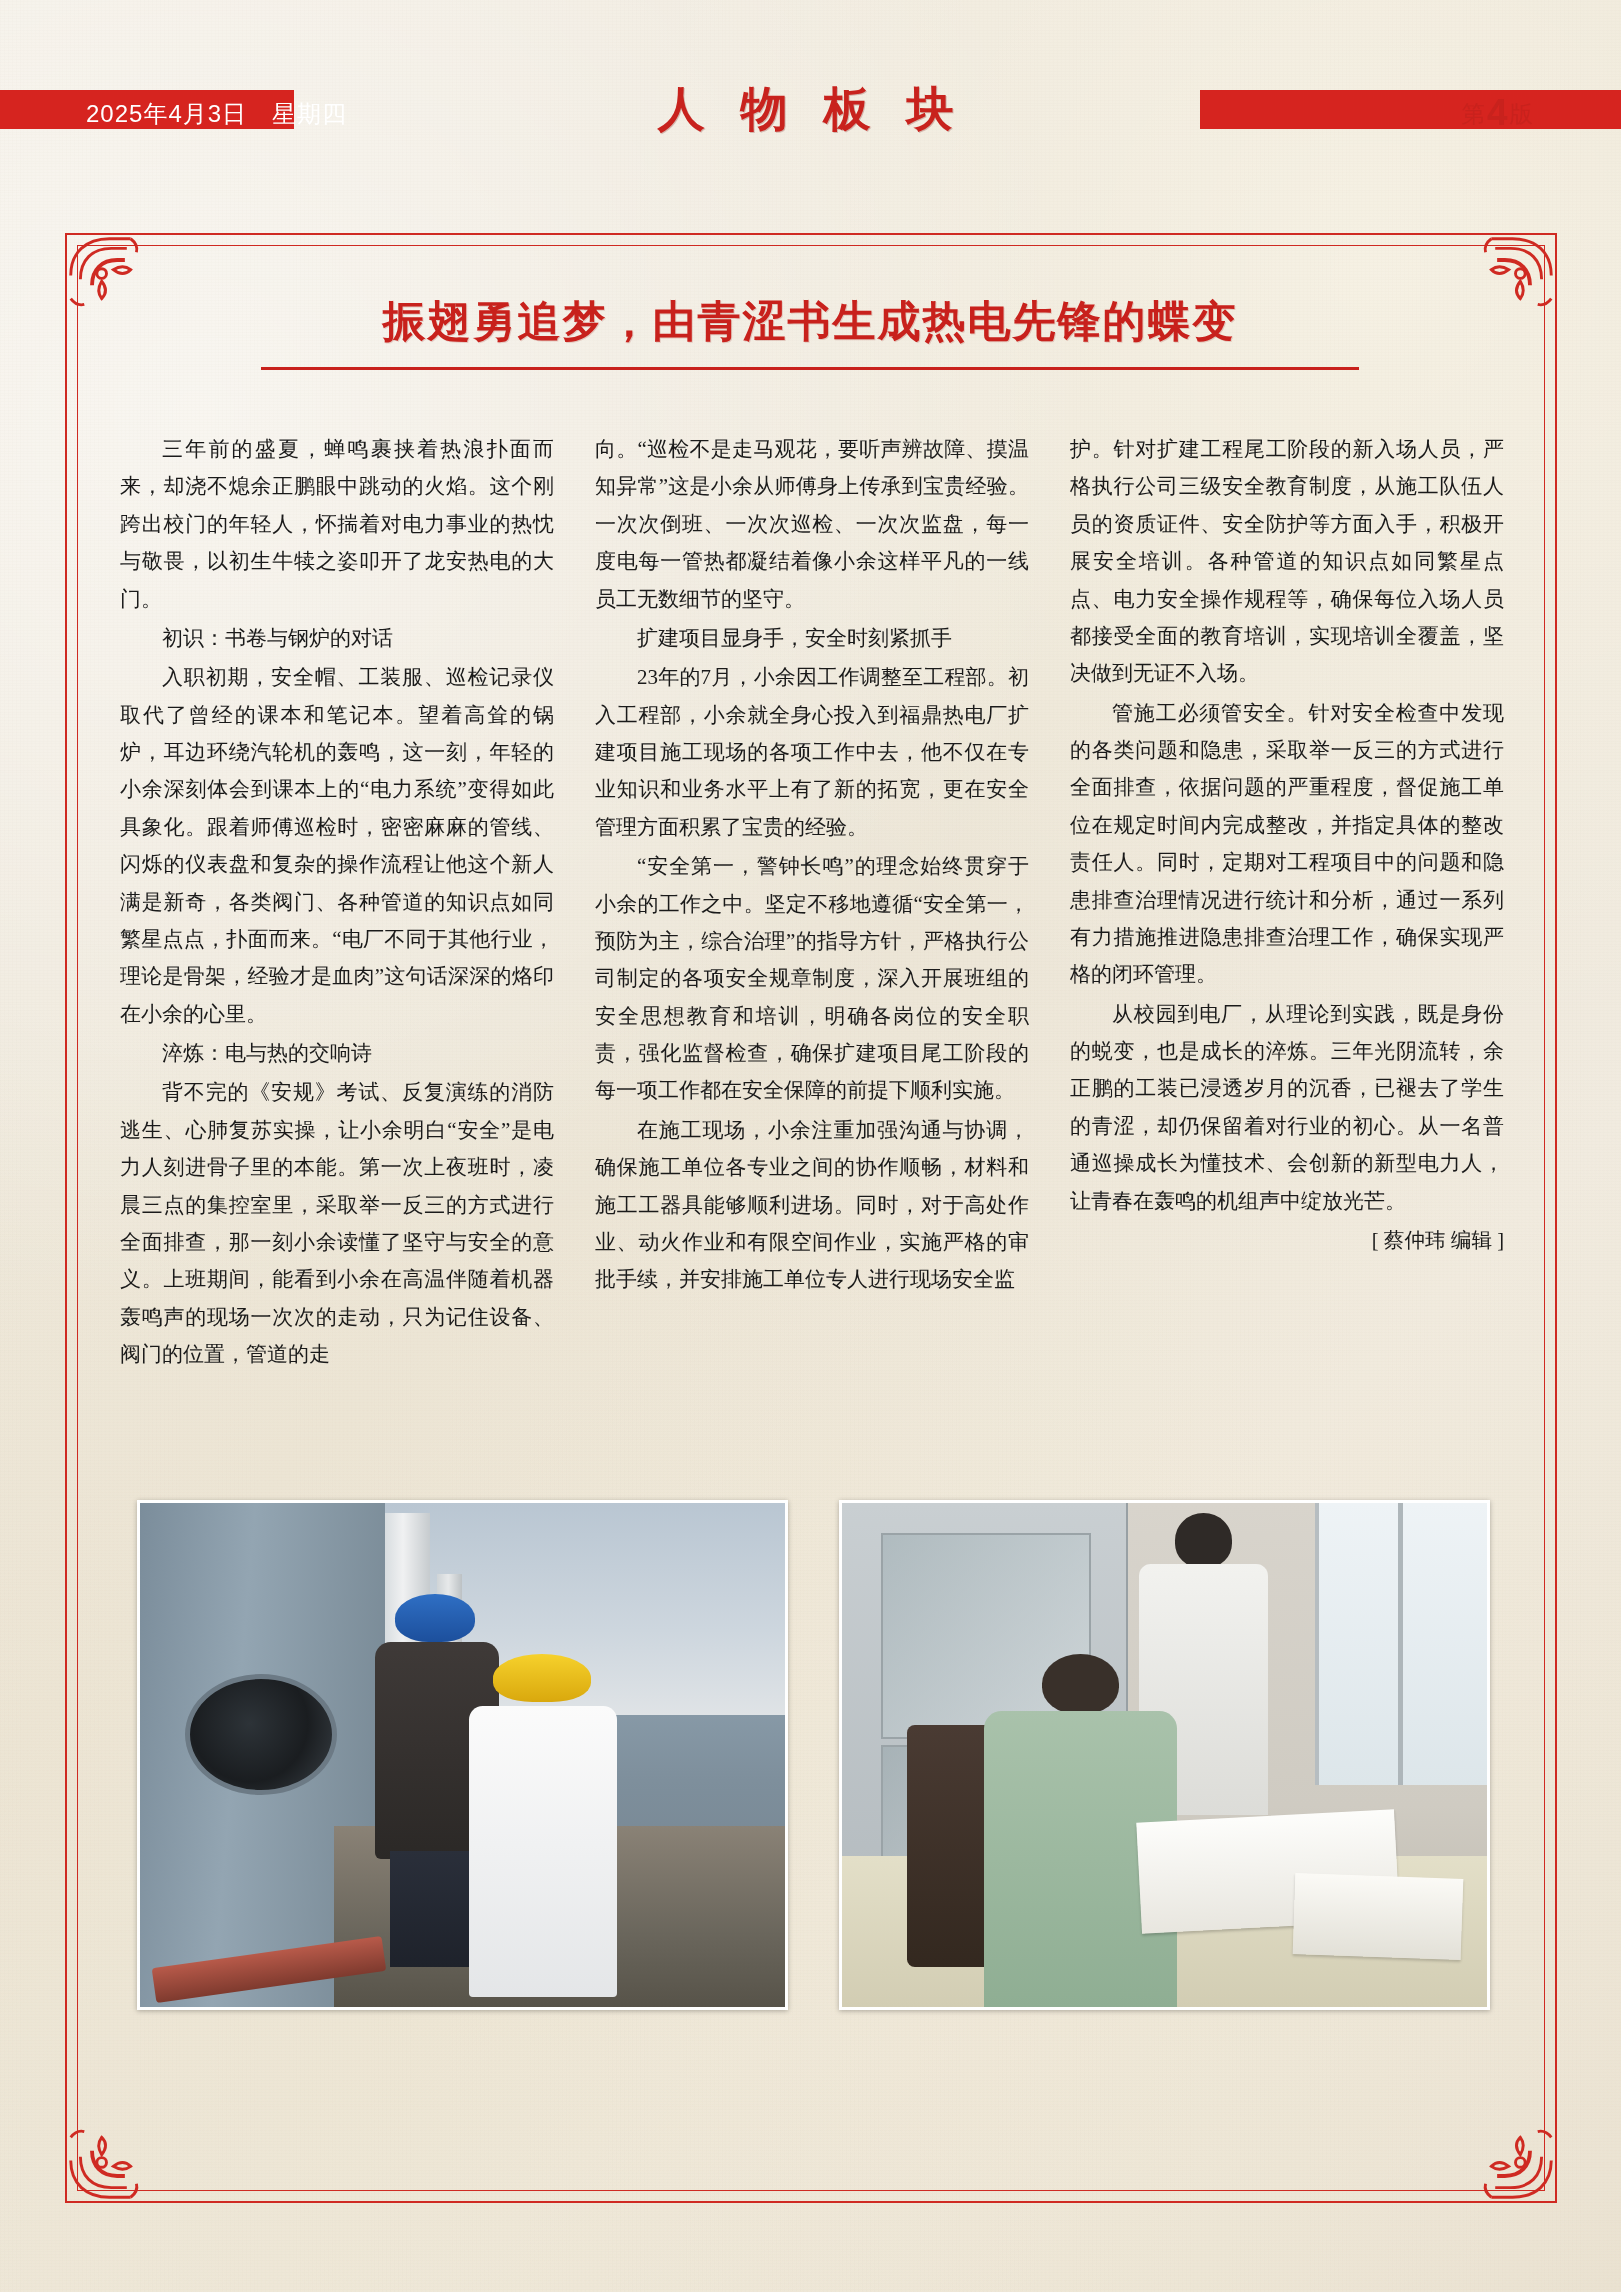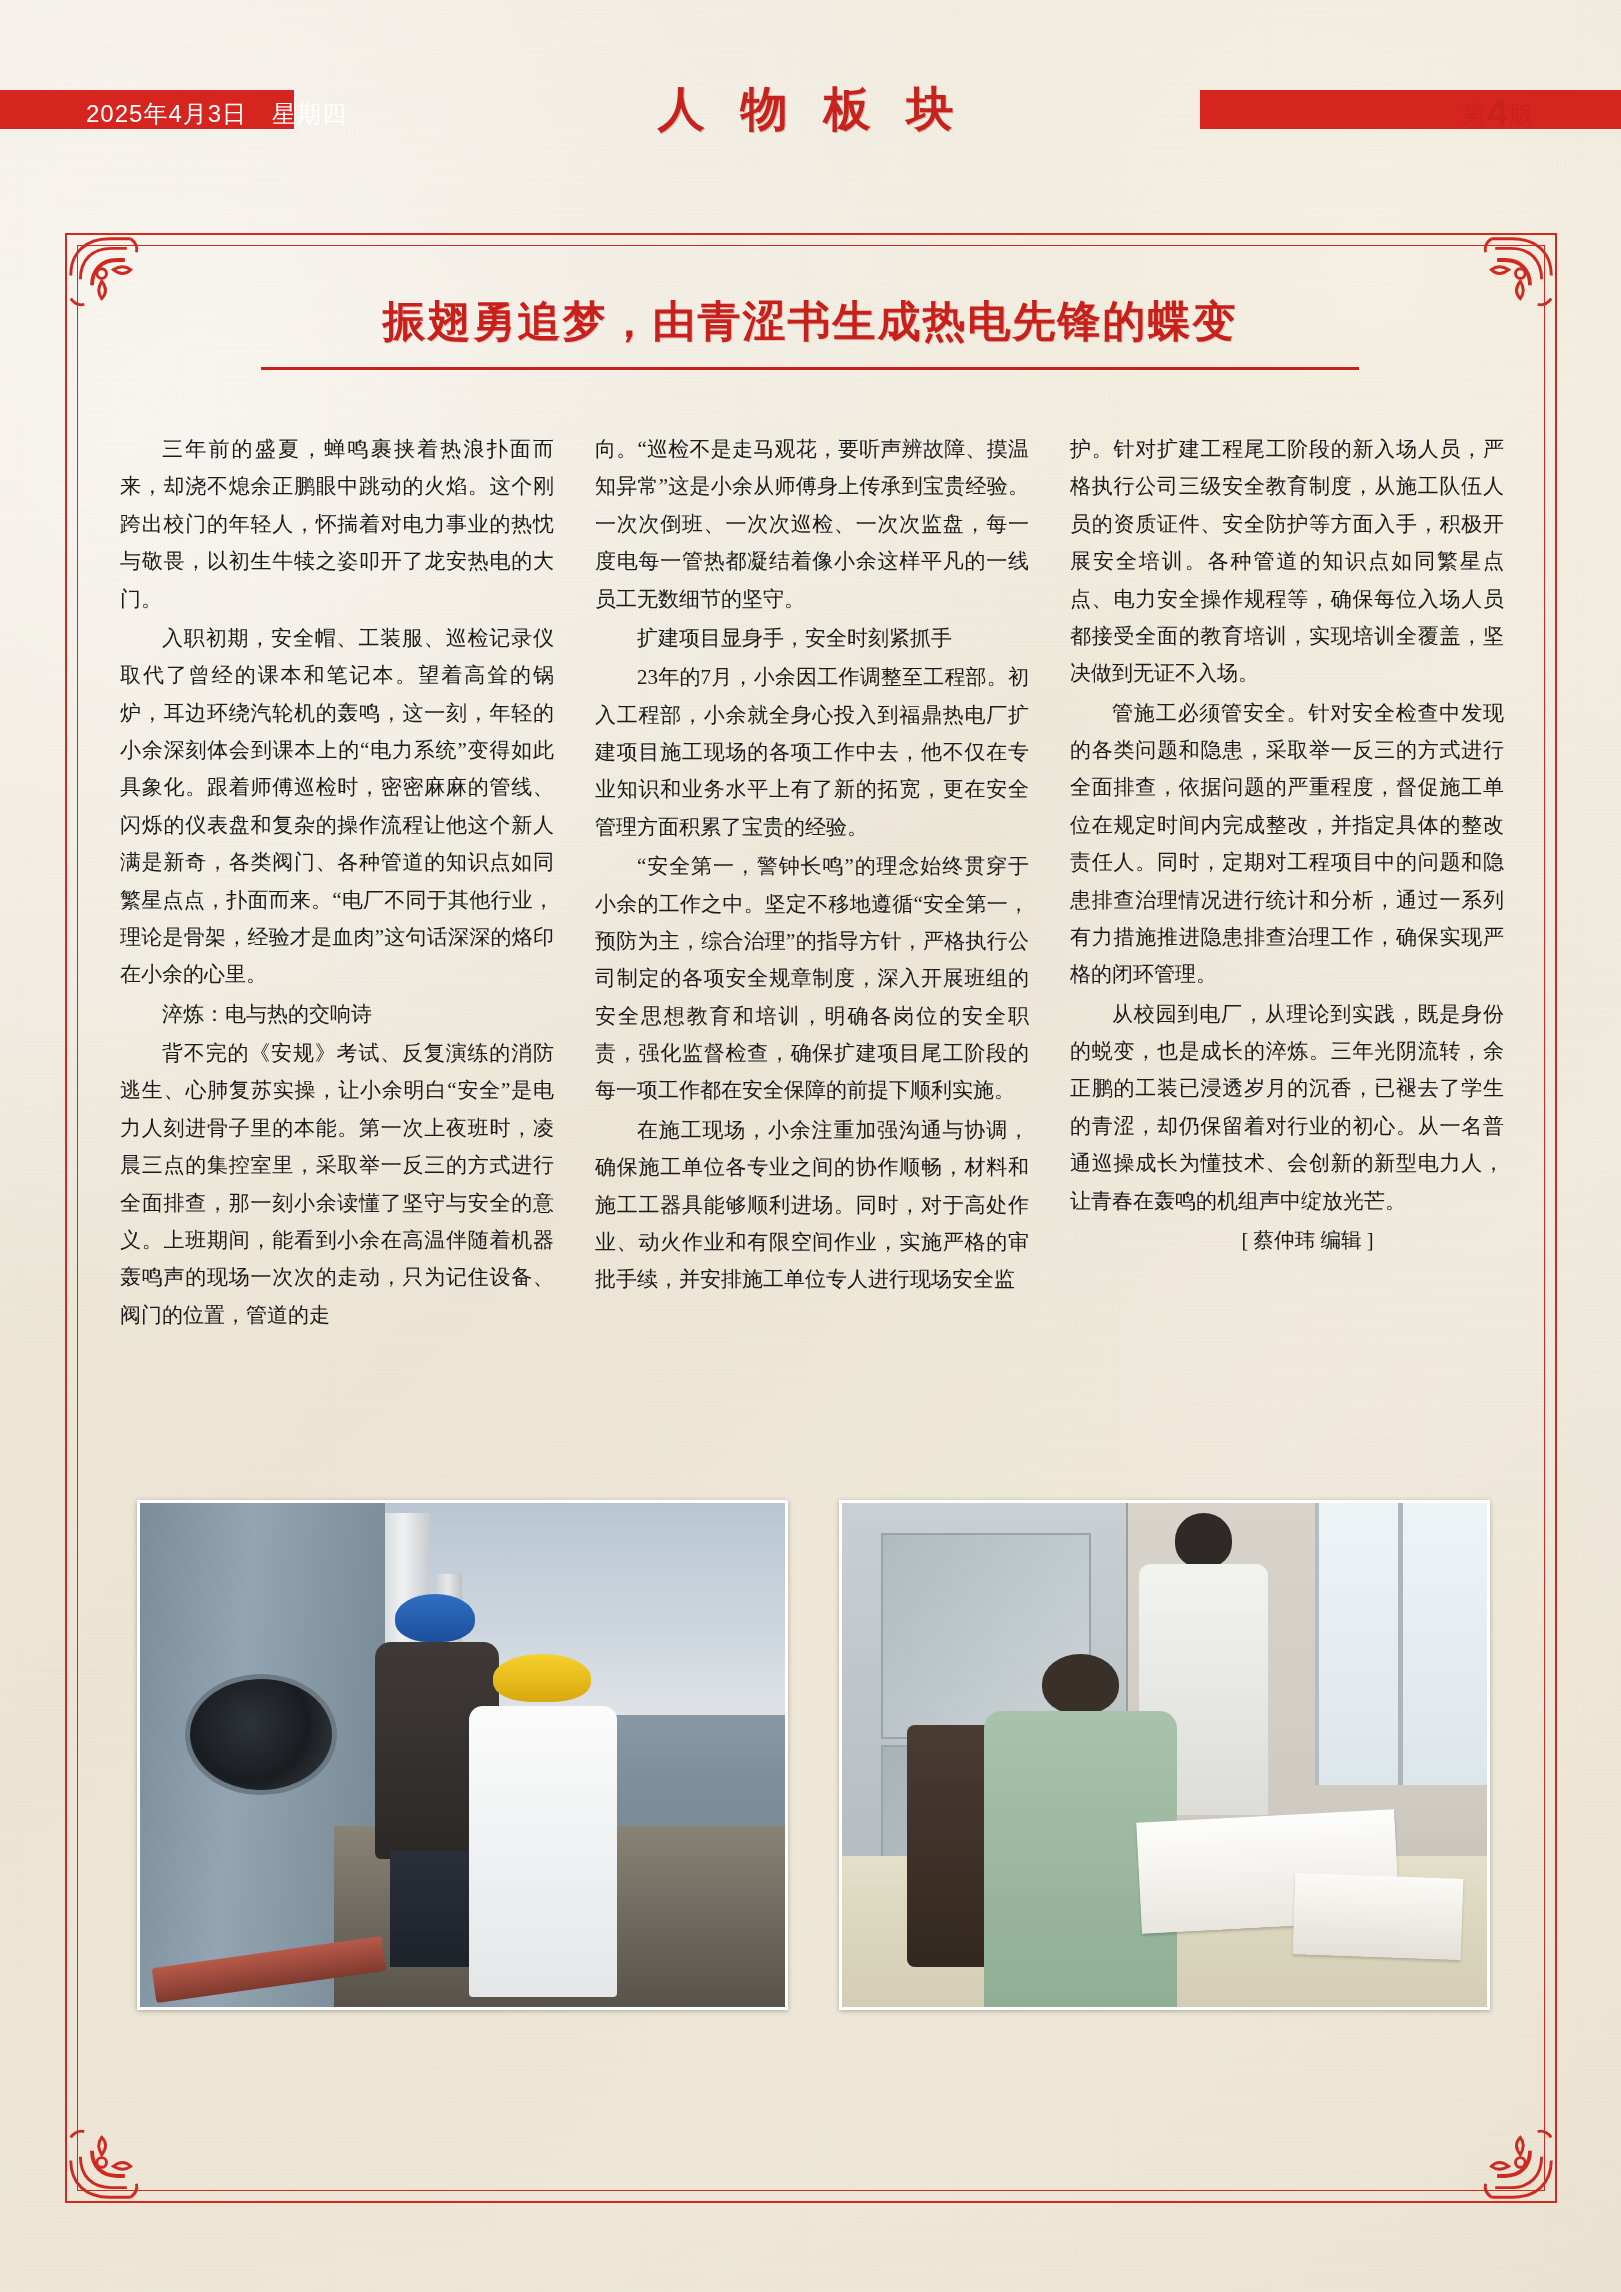--- a/index.html
+++ b/index.html
@@ -171,21 +171,21 @@
     text-justify: inter-ideograph;
     font-family: Liberation Serif, serif;
   }
   .col p {
     margin: 0 0 2px 0;
     text-indent: 2em;
   }
   .col p.noindent { text-indent: 0; }
   .byline {
     margin-top: 25.5px;
-    text-align: center;
+    text-align: right;
     text-indent: 0;
     font-size: 20.6px;
   }
 
   
   .photos {
     position: absolute;
     left: 137px;
     top: 1500px;
     width: 1353px;
@@ -414,20 +414,21 @@
 </div>
 
 <div class="headline">
   <div class="headline-text">振翅勇追梦，由青涩书生成热电先锋的蝶变</div>
   <div class="headline-rule"></div>
 </div>
 
 <div class="columns">
   <div class="col">
     <p>三年前的盛夏，蝉鸣裹挟着热浪扑面而来，却浇不熄余正鹏眼中跳动的火焰。这个刚跨出校门的年轻人，怀揣着对电力事业的热忱与敬畏，以初生牛犊之姿叩开了龙安热电的大门。</p>
+    <p>初识：书卷与钢炉的对话</p>
     <p>入职初期，安全帽、工装服、巡检记录仪取代了曾经的课本和笔记本。望着高耸的锅炉，耳边环绕汽轮机的轰鸣，这一刻，年轻的小余深刻体会到课本上的“电力系统”变得如此具象化。跟着师傅巡检时，密密麻麻的管线、闪烁的仪表盘和复杂的操作流程让他这个新人满是新奇，各类阀门、各种管道的知识点如同繁星点点，扑面而来。“电厂不同于其他行业，理论是骨架，经验才是血肉”这句话深深的烙印在小余的心里。</p>
     <p>淬炼：电与热的交响诗</p>
     <p>背不完的《安规》考试、反复演练的消防逃生、心肺复苏实操，让小余明白“安全”是电力人刻进骨子里的本能。第一次上夜班时，凌晨三点的集控室里，采取举一反三的方式进行全面排查，那一刻小余读懂了坚守与安全的意义。上班期间，能看到小余在高温伴随着机器轰鸣声的现场一次次的走动，只为记住设备、阀门的位置，管道的走</p>
   </div>
   <div class="col">
     <p class="noindent">向。“巡检不是走马观花，要听声辨故障、摸温知异常”这是小余从师傅身上传承到宝贵经验。一次次倒班、一次次巡检、一次次监盘，每一度电每一管热都凝结着像小余这样平凡的一线员工无数细节的坚守。</p>
     <p>扩建项目显身手，安全时刻紧抓手</p>
     <p>23年的7月，小余因工作调整至工程部。初入工程部，小余就全身心投入到福鼎热电厂扩建项目施工现场的各项工作中去，他不仅在专业知识和业务水平上有了新的拓宽，更在安全管理方面积累了宝贵的经验。</p>
     <p>“安全第一，警钟长鸣”的理念始终贯穿于小余的工作之中。坚定不移地遵循“安全第一，预防为主，综合治理”的指导方针，严格执行公司制定的各项安全规章制度，深入开展班组的安全思想教育和培训，明确各岗位的安全职责，强化监督检查，确保扩建项目尾工阶段的每一项工作都在安全保障的前提下顺利实施。</p>
     <p>在施工现场，小余注重加强沟通与协调，确保施工单位各专业之间的协作顺畅，材料和施工工器具能够顺利进场。同时，对于高处作业、动火作业和有限空间作业，实施严格的审批手续，并安排施工单位专人进行现场安全监</p>

